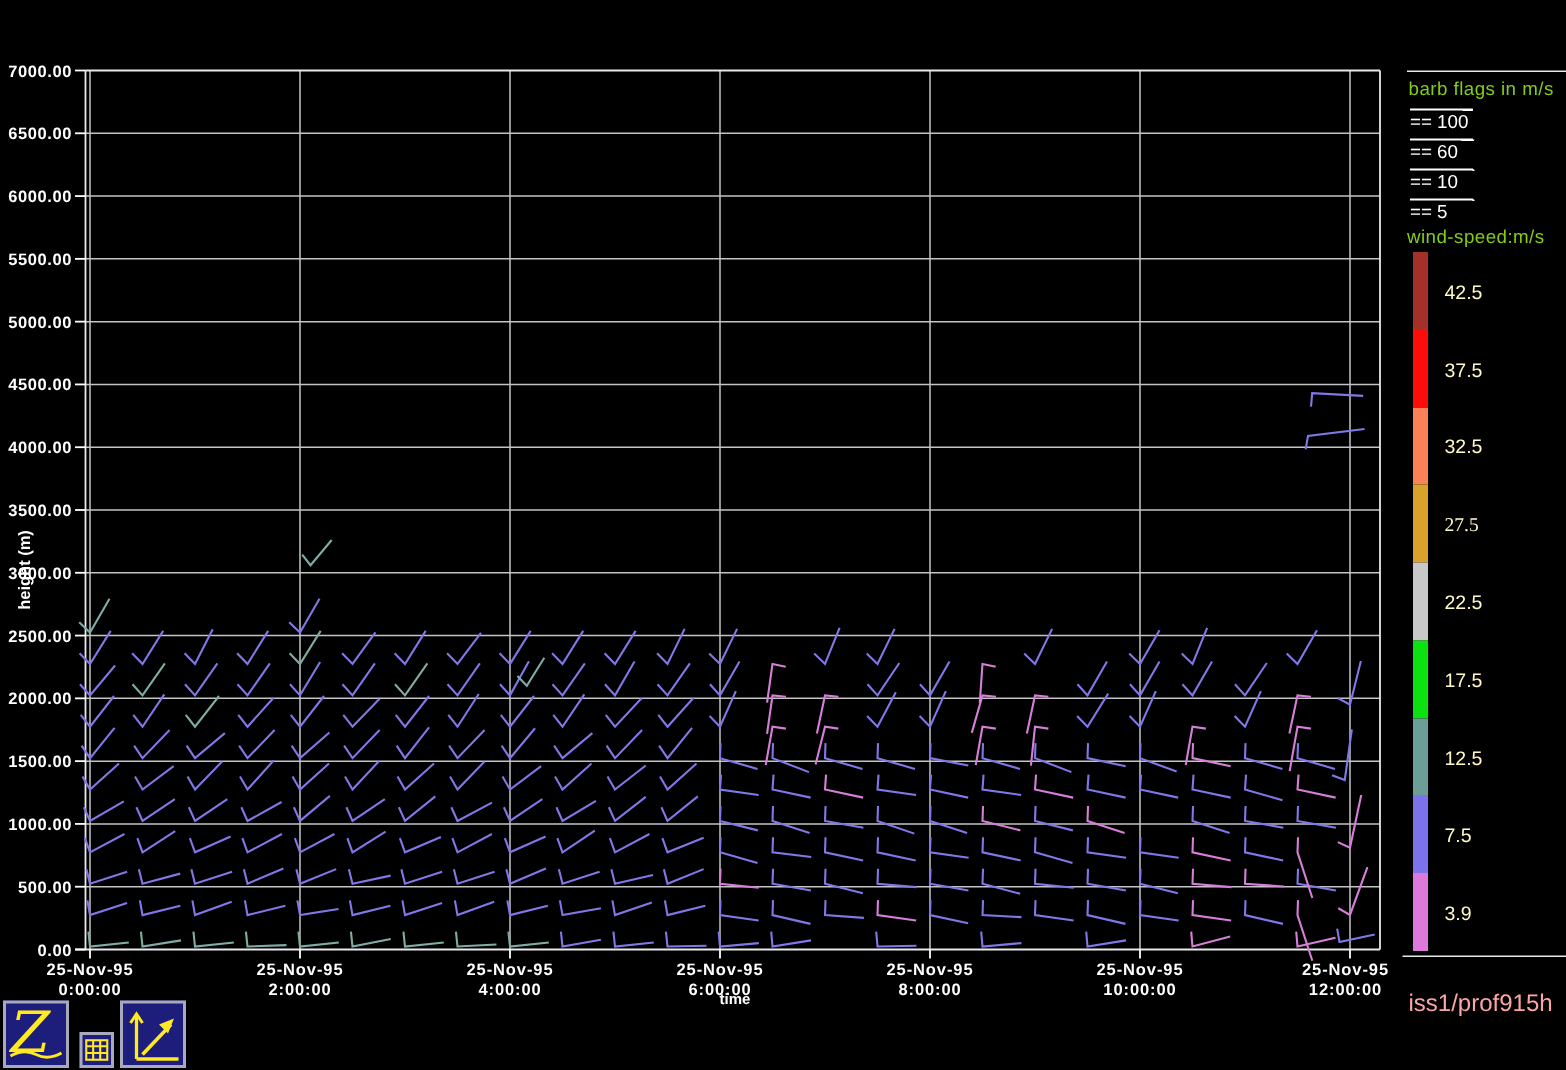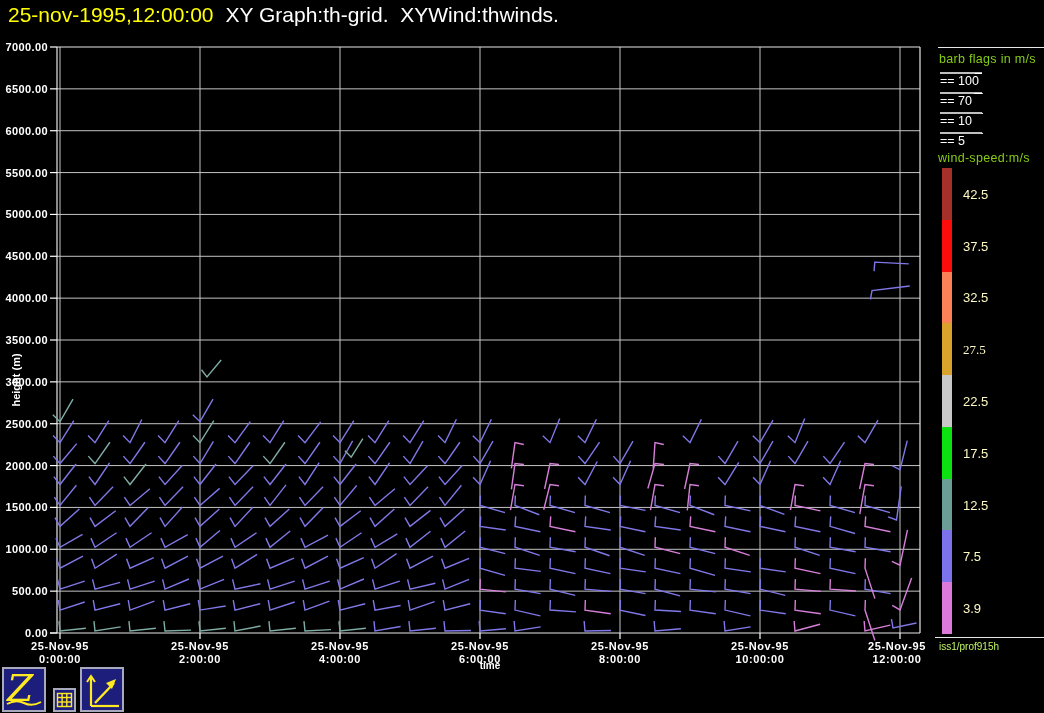--- a/index.html
+++ b/index.html
@@ -11,33 +11,32 @@
   #chart{position:absolute;left:0;top:0;width:1044px;height:713px;}
   .sep{position:absolute;height:1px;background:#e8e8e8;}
   .legend-title{position:absolute;color:#84cc16;font-size:12.5px;letter-spacing:0.3px;}
   #barb-rows{position:absolute;left:938px;top:68px;width:104px;}
   .barb-row{display:flex;align-items:flex-start;height:20px;color:#ffffff;font-size:12.5px;flex-direction:column;}
   .barb-row span{margin-left:2px;line-height:14px;}
   #colorbar{position:absolute;left:942px;top:168px;width:10px;height:466px;
             display:flex;flex-direction:column;}
   .cbar-seg{width:10px;flex:1 1 0;}
   .cbar-label{position:absolute;color:#fef9c3;font-size:13px;}
-  .src-label{position:absolute;color:#bef264;font-size:10px;}
+  .src-label{position:absolute;color:#fca5a5;font-size:16px;margin-top:20px;}
   .icon{position:absolute;background:#1d1d7c;border:2px solid #a9a9bd;box-sizing:border-box;}
   #icon-z{left:2px;top:667px;width:44px;height:45px;}
   #icon-grid{left:53px;top:688px;width:23px;height:24px;}
   #icon-plot{left:80px;top:667px;width:44px;height:45px;}
   svg{display:block;}
 </style>
 </head>
 <body>
 
 <div class="stage">
 
-  <div class="titlebar"><span class="t-date">25-nov-1995,12:00:00</span><span class="t-rest">XY Graph:th-grid.  XYWind:thwinds.</span></div>
 
   <div id="chart">
       <svg width="1044" height="713">
         <g stroke="#c4c4c4" stroke-width="1">
           <line x1="57" y1="591.1428571428571" x2="920" y2="591.1428571428571"></line>
           <line x1="57" y1="549.2857142857143" x2="920" y2="549.2857142857143"></line>
           <line x1="57" y1="507.42857142857144" x2="920" y2="507.42857142857144"></line>
           <line x1="57" y1="465.57142857142856" x2="920" y2="465.57142857142856"></line>
           <line x1="57" y1="423.7142857142857" x2="920" y2="423.7142857142857"></line>
           <line x1="57" y1="381.8571428571429" x2="920" y2="381.8571428571429"></line>
@@ -374,21 +373,21 @@
           <line x1="2" y1="5" x2="44" y2="5" stroke="#fff" stroke-width="1.3"></line>
           <rect x="37" y="5" width="7" height="12" fill="#fff"></rect>
         </svg>
         <span>== 100</span>
       </div>
       <div class="barb-row">
         <svg width="52" height="19">
           <line x1="2" y1="5" x2="44" y2="5" stroke="#fff" stroke-width="1.3"></line>
           <polygon points="36,5 45,5 40,16" fill="#fff"></polygon>
         </svg>
-        <span>== 70</span>
+        <span>== 60</span>
       </div>
       <div class="barb-row">
         <svg width="52" height="19">
           <line x1="2" y1="5" x2="44" y2="5" stroke="#fff" stroke-width="1.3"></line>
           <line x1="44" y1="5" x2="49" y2="16" stroke="#fff" stroke-width="1.3"></line>
         </svg>
         <span>== 10</span>
       </div>
       <div class="barb-row">
         <svg width="52" height="19">

